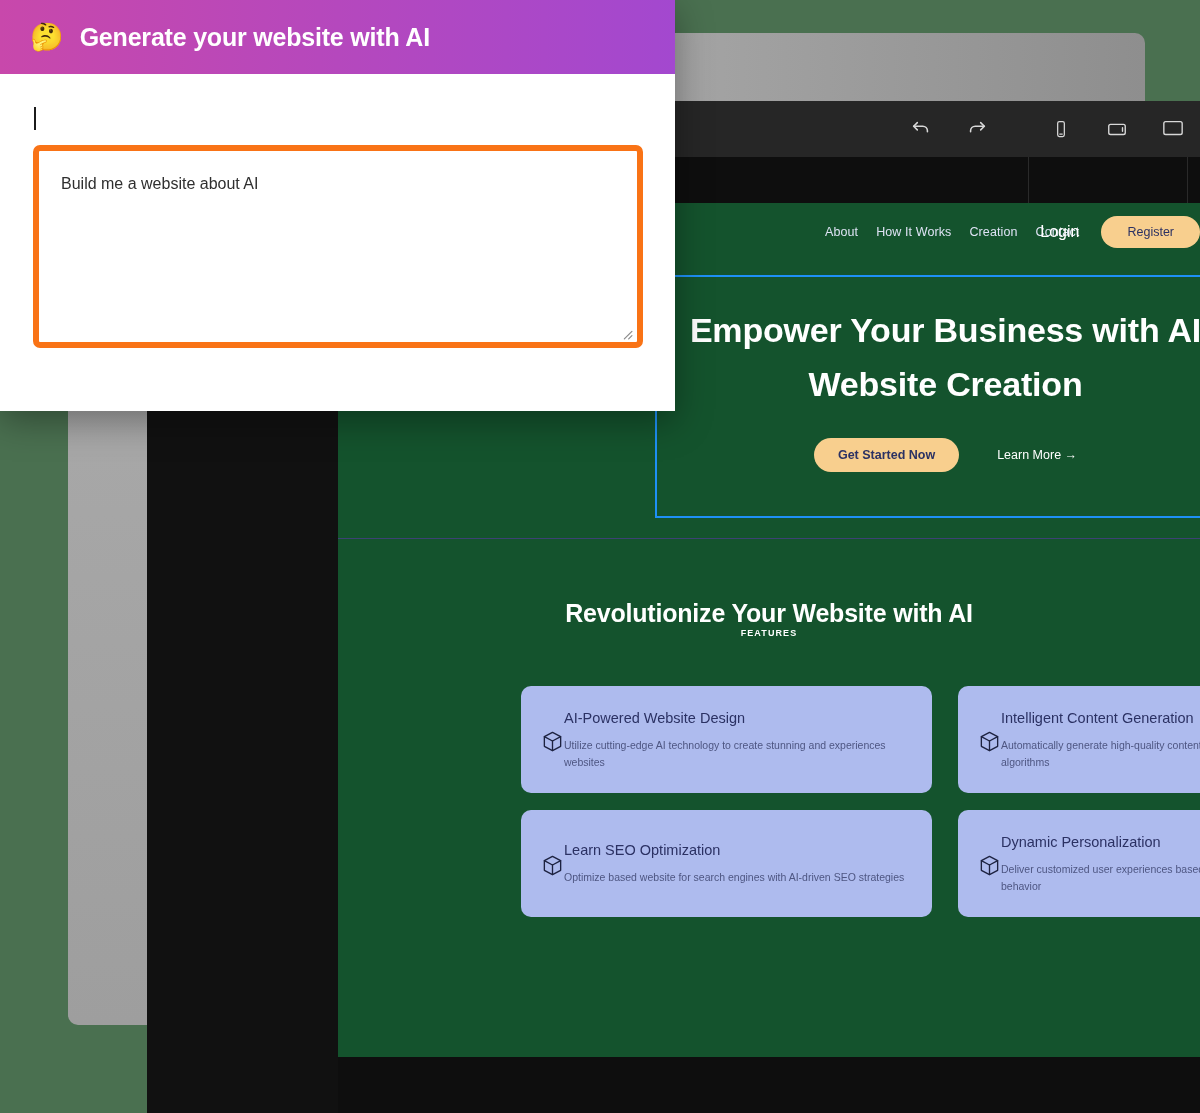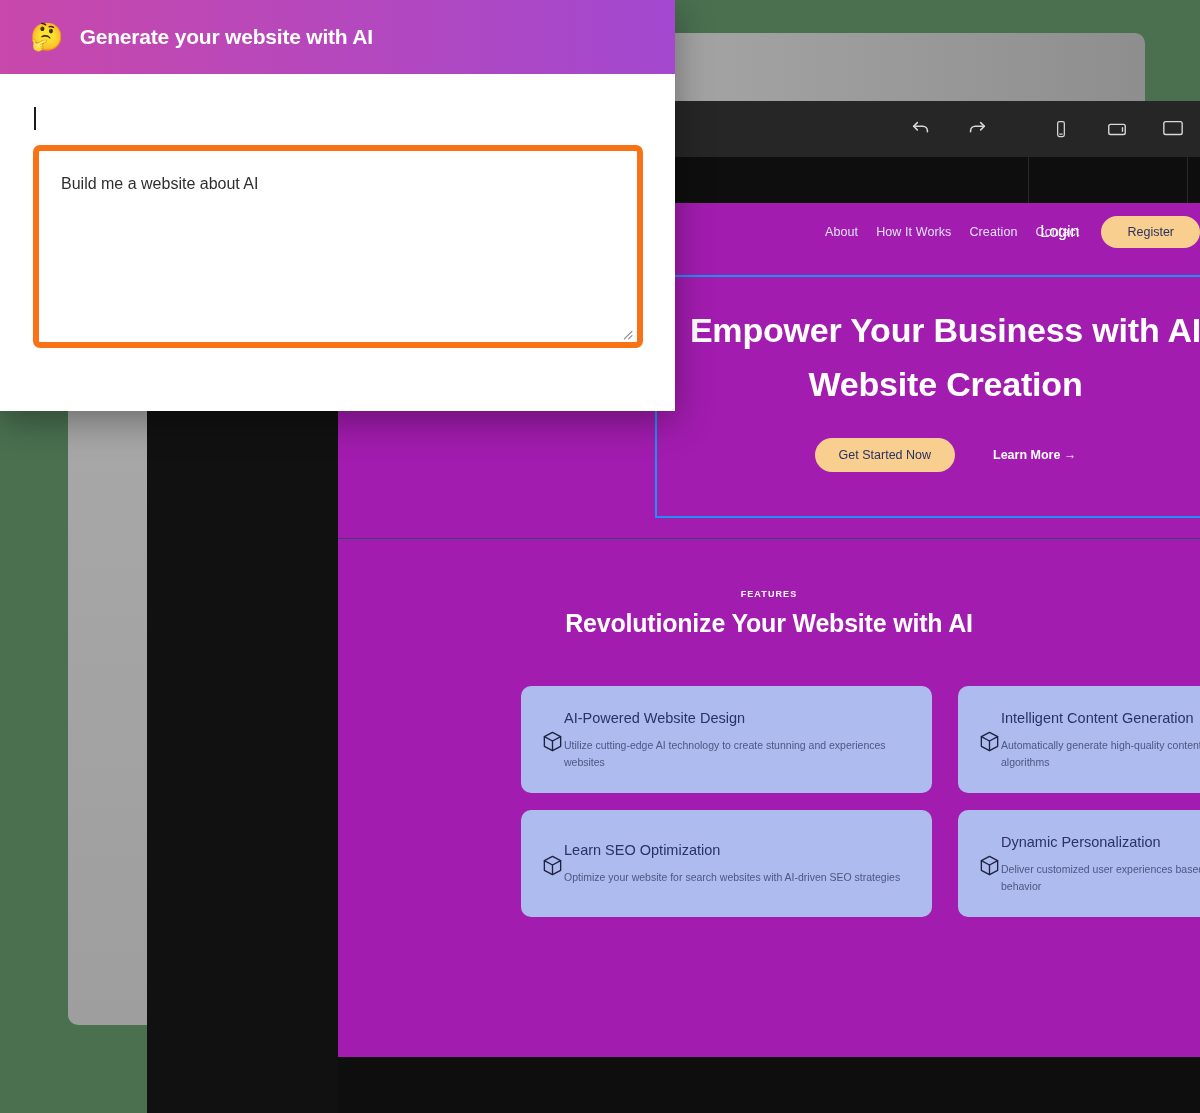--- a/index.html
+++ b/index.html
@@ -108,21 +108,21 @@
     background: #111111;
   }
 
   
   #site-preview {
     position: absolute;
     left: 191px;
     top: 102px;
     width: 862px;
     height: 854px;
-    background: #a21caf;
+    background: #14532d;
     overflow: hidden;
   }
 
   
   #site-nav {
     height: 58px;
     display: flex;
     align-items: center;
     padding: 0 0 0 0;
     position: relative;
@@ -196,32 +196,32 @@
   #hero-actions {
     margin-top: 26px;
     display: flex;
     align-items: center;
     gap: 38px;
   }
   #hero-cta {
     background: #f8cf8e;
     color: #2b3163;
     font-size: 12.5px;
-    font-weight: normal;
+    font-weight: bold;
     border: none;
     border-radius: 18px;
     padding: 10px 24px;
     cursor: pointer;
     font-family: inherit;
     white-space: nowrap;
   }
   #hero-secondary {
     color: #ffffff;
     font-size: 12.5px;
-    font-weight: bold;
+    font-weight: normal;
     cursor: pointer;
     white-space: nowrap;
   }
 
   #section-divider {
     height: 1px;
     background: #3c4274;
   }
 
   
@@ -295,21 +295,21 @@
     align-items: center;
     padding: 0 0 0 30px;
     gap: 16px;
   }
   #ai-dialog-emoji {
     font-size: 27px;
     line-height: 1;
   }
   #ai-dialog-title {
     color: #ffffff;
-    font-size: 21px;
+    font-size: 25px;
     font-weight: bold;
     letter-spacing: -.2px;
   }
   #ai-dialog-body {
     padding: 30px 34px 0 33px;
   }
   #prompt-label-row {
     display: flex;
     align-items: baseline;
     margin-bottom: 18px;
@@ -428,22 +428,22 @@
           <div id="hero-actions">
             <button id="hero-cta">Get Started Now</button>
             <span id="hero-secondary">Learn More →</span>
           </div>
         </div>
       </div>
 
       <div id="section-divider"></div>
 
       <div id="features">
+        <div id="features-title">Revolutionize Your Website with AI</div>
         <div id="features-eyebrow">FEATURES</div>
-        <div id="features-title">Revolutionize Your Website with AI</div>
 
         <div id="feature-grid">
 
           <div class="feature-card">
             <span class="feature-icon">
               <svg width="23" height="23" viewBox="0 0 24 24" fill="none" stroke="currentColor" stroke-width="1.4" stroke-linecap="round" stroke-linejoin="round">
                 <path d="M12 2.5 20.5 7v10L12 21.5 3.5 17V7z"></path>
                   <path d="M3.5 7 12 11.5 20.5 7"></path>
                   <path d="M12 11.5v10"></path>
               </svg>
@@ -471,21 +471,21 @@
           <div class="feature-card">
             <span class="feature-icon">
               <svg width="23" height="23" viewBox="0 0 24 24" fill="none" stroke="currentColor" stroke-width="1.4" stroke-linecap="round" stroke-linejoin="round">
                 <path d="M12 2.5 20.5 7v10L12 21.5 3.5 17V7z"></path>
                   <path d="M3.5 7 12 11.5 20.5 7"></path>
                   <path d="M12 11.5v10"></path>
               </svg>
             </span>
             <div class="feature-text">
               <div class="feature-name">Learn SEO Optimization</div>
-              <div class="feature-desc">Optimize your website for search websites with AI-driven SEO strategies</div>
+              <div class="feature-desc">Optimize based website for search engines with AI-driven SEO strategies</div>
             </div>
           </div>
 
           <div class="feature-card">
             <span class="feature-icon">
               <svg width="23" height="23" viewBox="0 0 24 24" fill="none" stroke="currentColor" stroke-width="1.4" stroke-linecap="round" stroke-linejoin="round">
                 <path d="M12 2.5 20.5 7v10L12 21.5 3.5 17V7z"></path>
                   <path d="M3.5 7 12 11.5 20.5 7"></path>
                   <path d="M12 11.5v10"></path>
               </svg>

